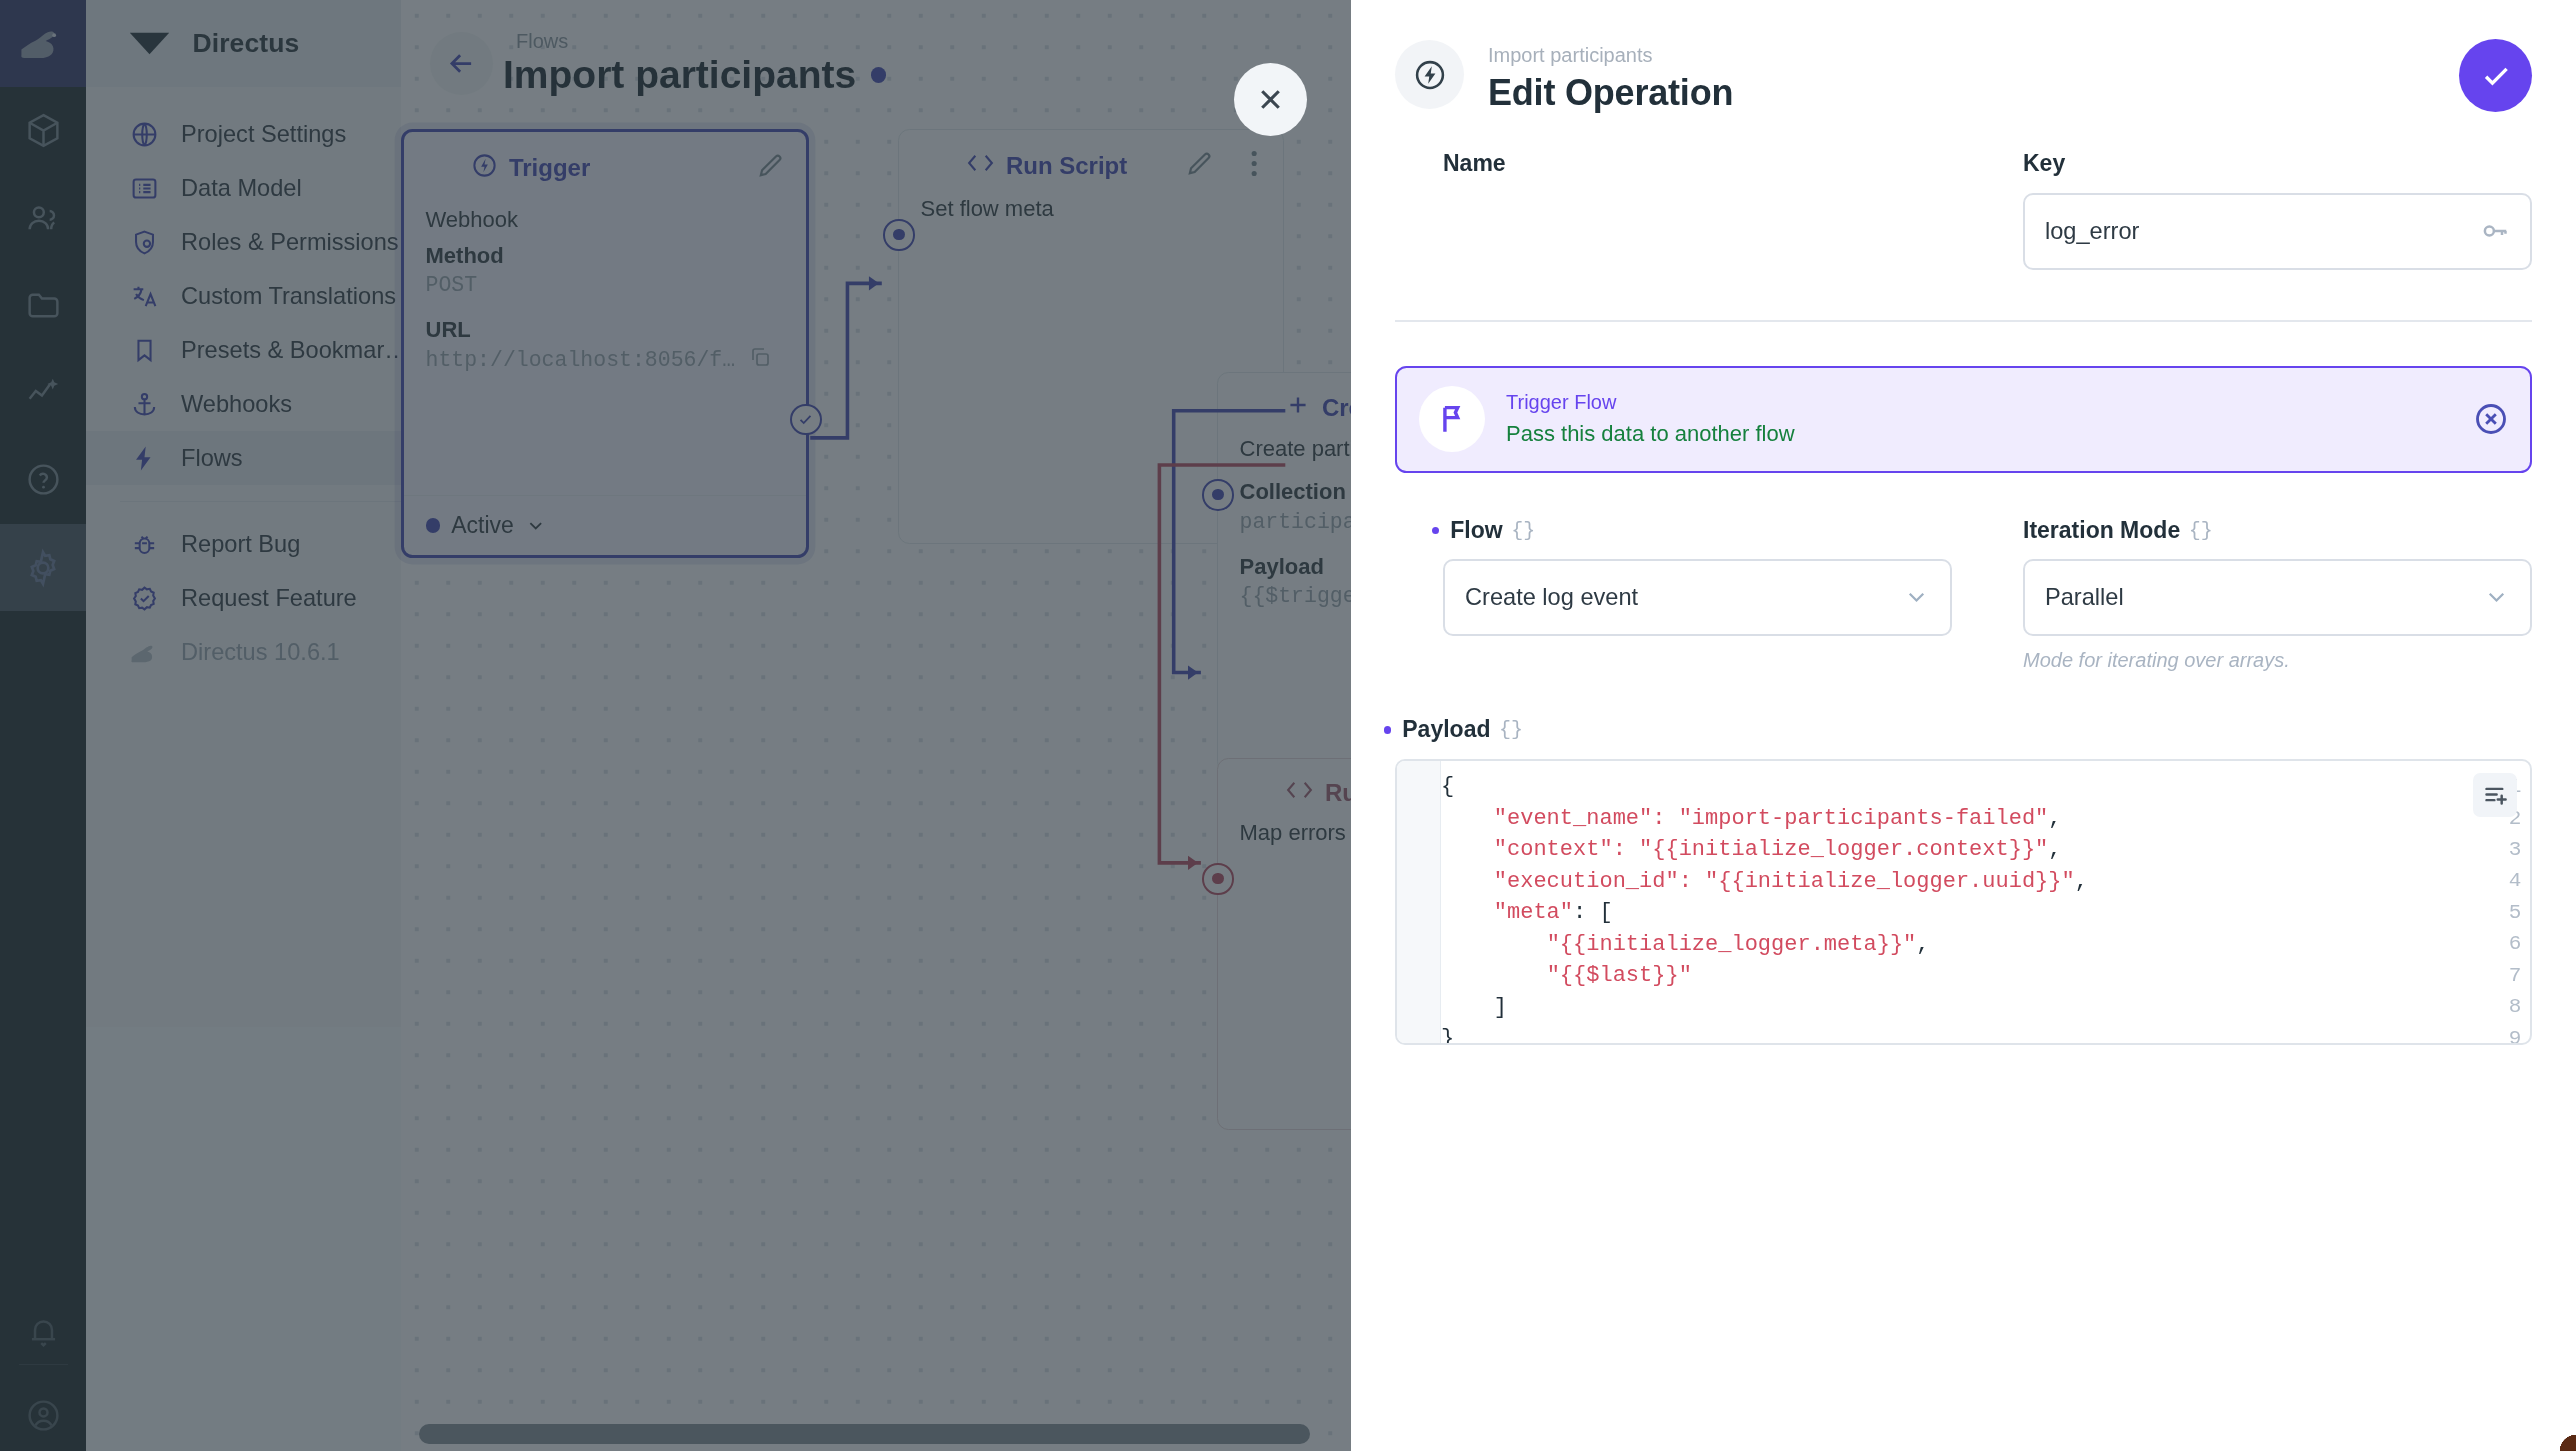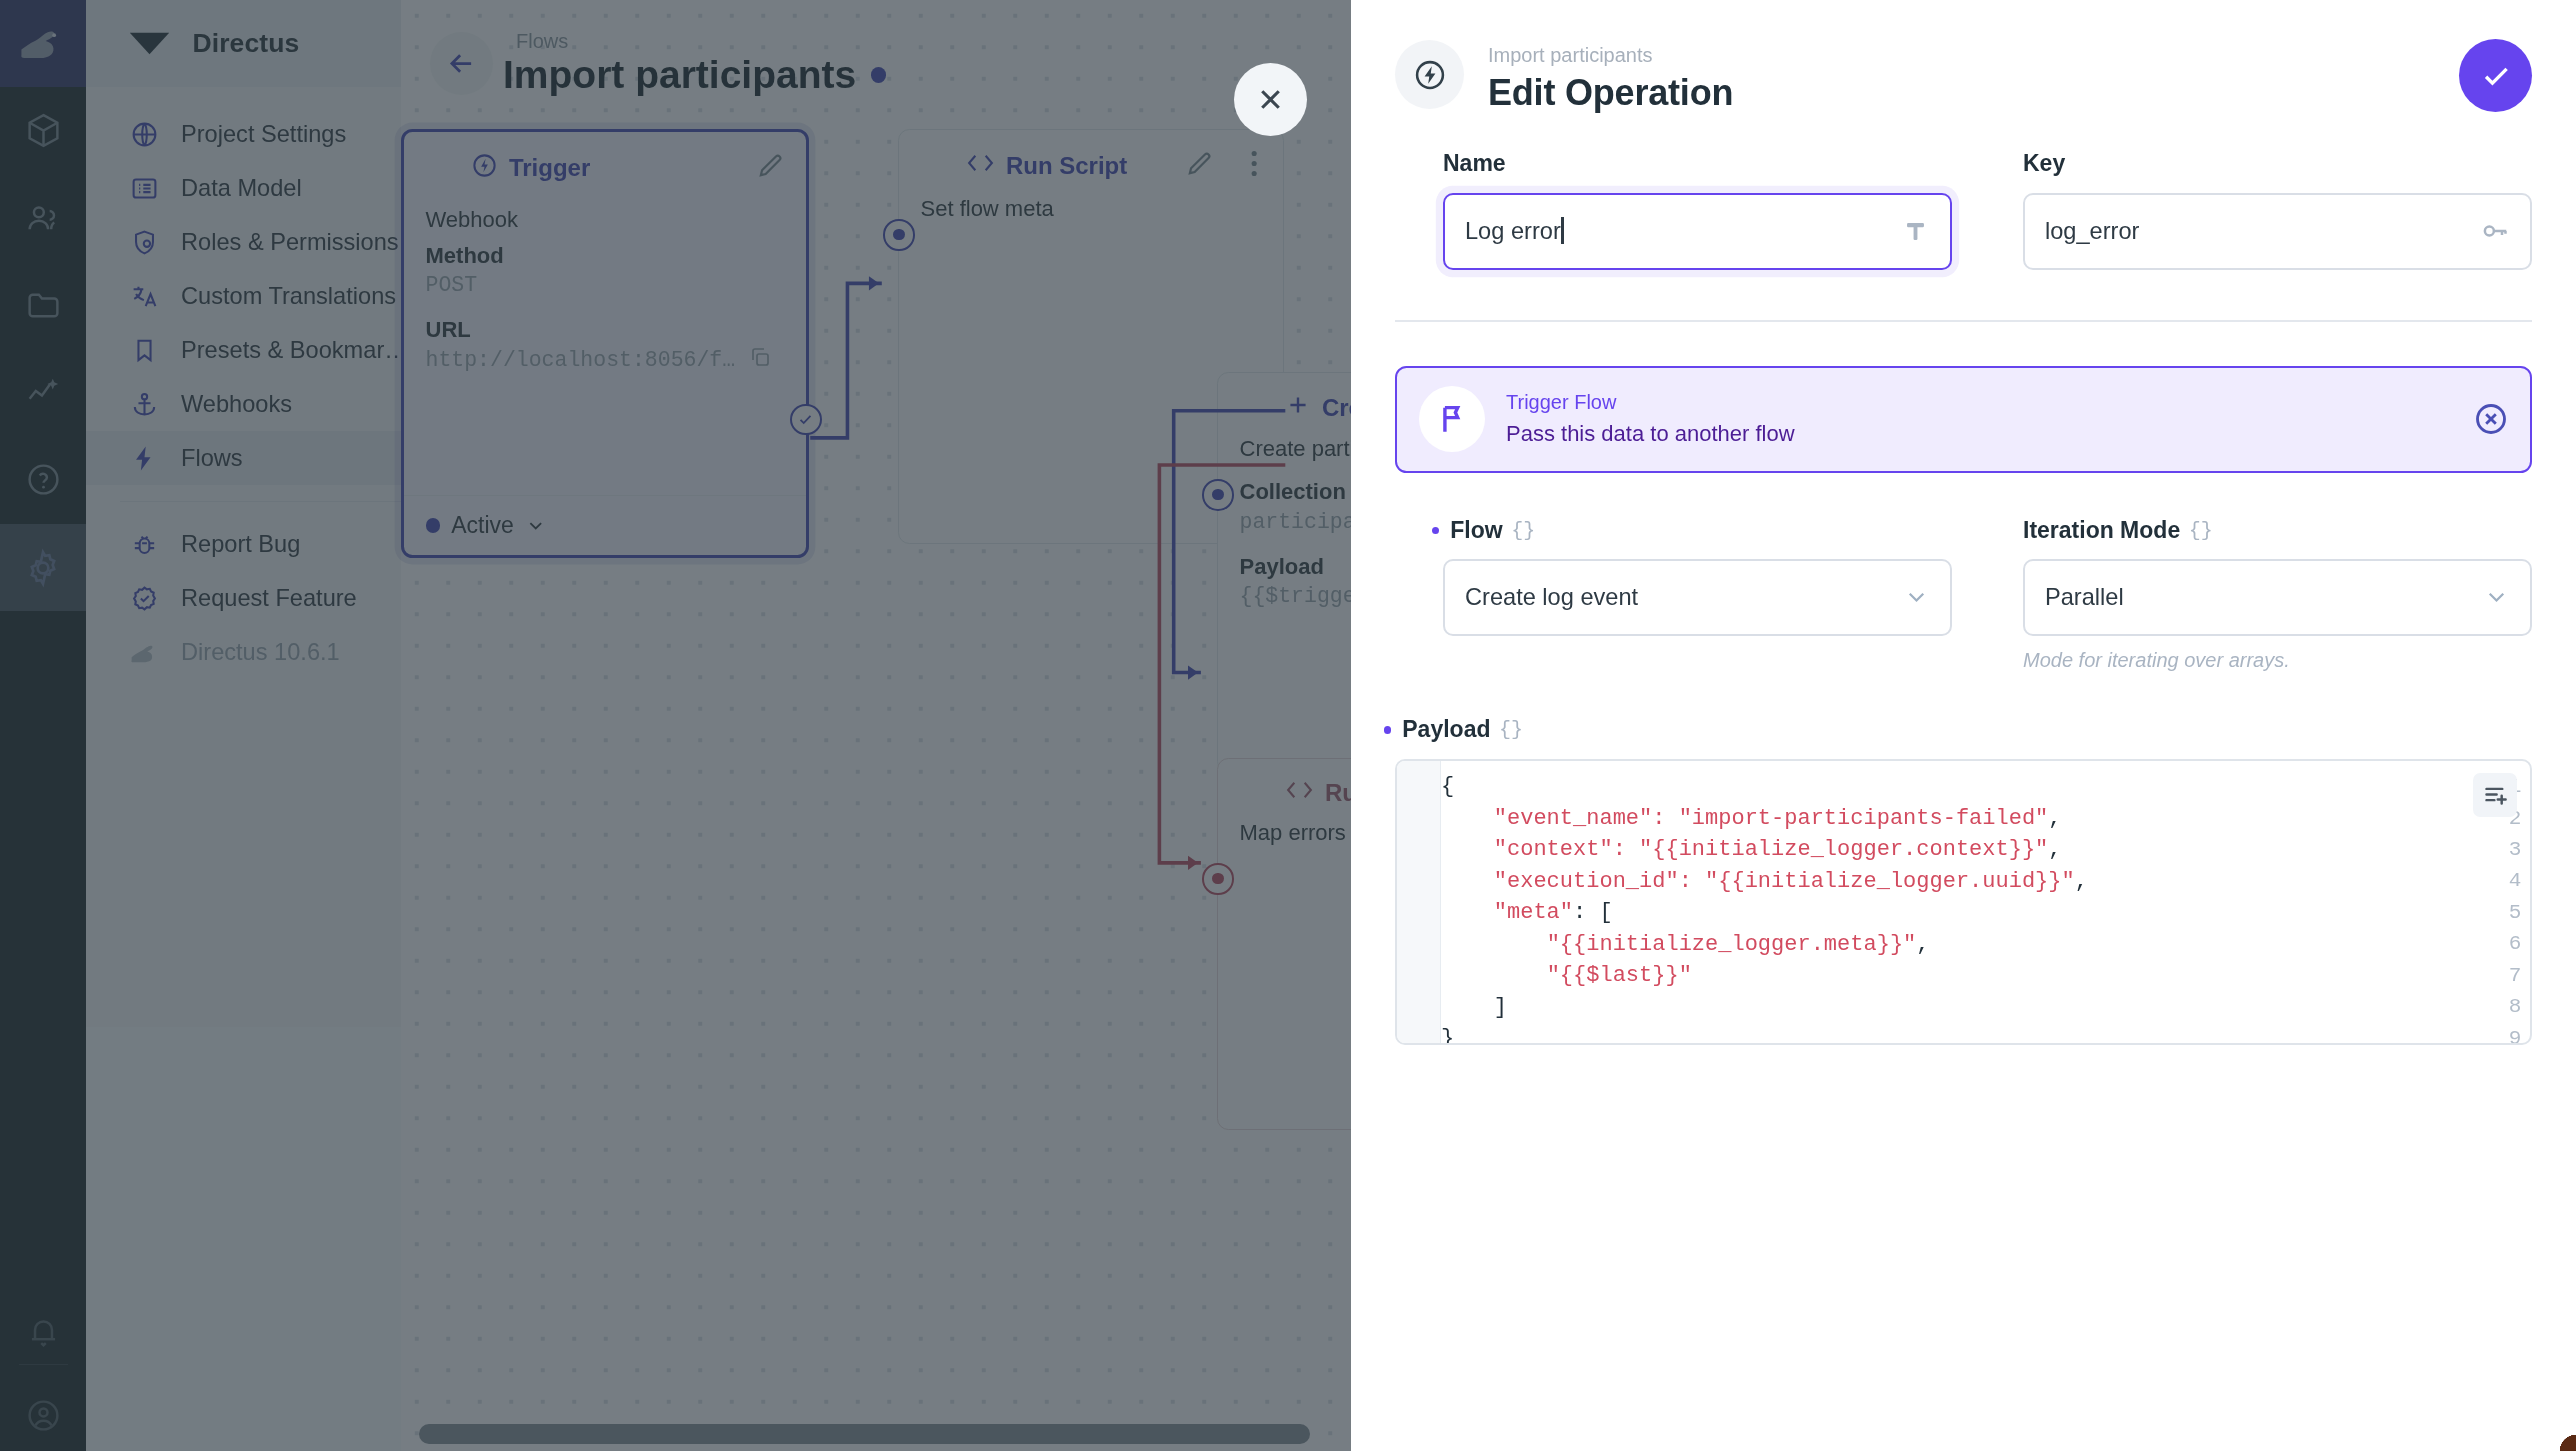--- a/index.html
+++ b/index.html
@@ -154,21 +154,21 @@
   .trigger-card {
     margin-top:44px; border:2.9px solid #6644ee; border-radius:11.4px;
     background:#f0ecfe; height:107px; display:flex; align-items:center; padding:0 21.5px 0 21.5px;
     gap:21.5px;
   }
   .tc-ico {
     width:66px; height:66px; border-radius:50%; background:#fff;
     display:flex; align-items:center; justify-content:center; color:#6644ee; flex:0 0 66px;
   }
   .tc-title { font-size:20px; color:#6644ee; font-weight:400; }
-  .tc-sub { font-size:22px; color:#4c1d95; margin-top:7.2px; }
+  .tc-sub { font-size:22px; color:#15803d; margin-top:7.2px; }
   .tc-x { margin-left:auto; color:#4a4fb5; display:flex; align-items:center; }
 
   .select {
     margin-top:15.7px; height:77px; border:2.1px solid #d9dee6; border-radius:10px;
     display:flex; align-items:center; padding:0 20px; background:#fff;
   }
   .select .val { font-size:23.6px; color:#2e3a44; flex:1; }
   .select .chev { color:#9fb0c2; }
   .hint { font-size:20px; color:#a9b4c2; margin-top:13px; font-style:italic; }
 
@@ -547,29 +547,20 @@
       <svg width="34" height="34" viewBox="0 0 24 24" fill="none" stroke="#ffffff" stroke-width="2.4">
           <path d="M5 12.5l4.5 4.5L19.5 7"></path>
         </svg>
     </div>
 
     <div class="fields">
 
       <div class="row">
         <div class="col">
           <div class="f-label">Name</div>
-          <div class="input focused">
-            <span class="val"><span>Log error</span><span class="caret"></span></span>
-            <span class="tail">
-              <svg width="29" height="29" viewBox="0 0 24 24" fill="#aab5c3">
-                  <rect x="5" y="5" width="14" height="3.4" rx="1"></rect>
-                  <rect x="10.4" y="7" width="3.2" height="12" rx="1"></rect>
-                </svg>
-            </span>
-          </div>
         </div>
         <div class="col">
           <div class="f-label">Key</div>
           <div class="input">
             <span class="val">log_error</span>
             <span class="tail">
               <svg width="30" height="30" viewBox="0 0 24 24" fill="none" stroke="#aab5c3" stroke-width="2">
                   <circle cx="7.5" cy="12" r="3.6"></circle>
                   <path d="M11.1 12H21M17.6 12v3.2M20.4 12v2.2"></path>
                 </svg>

